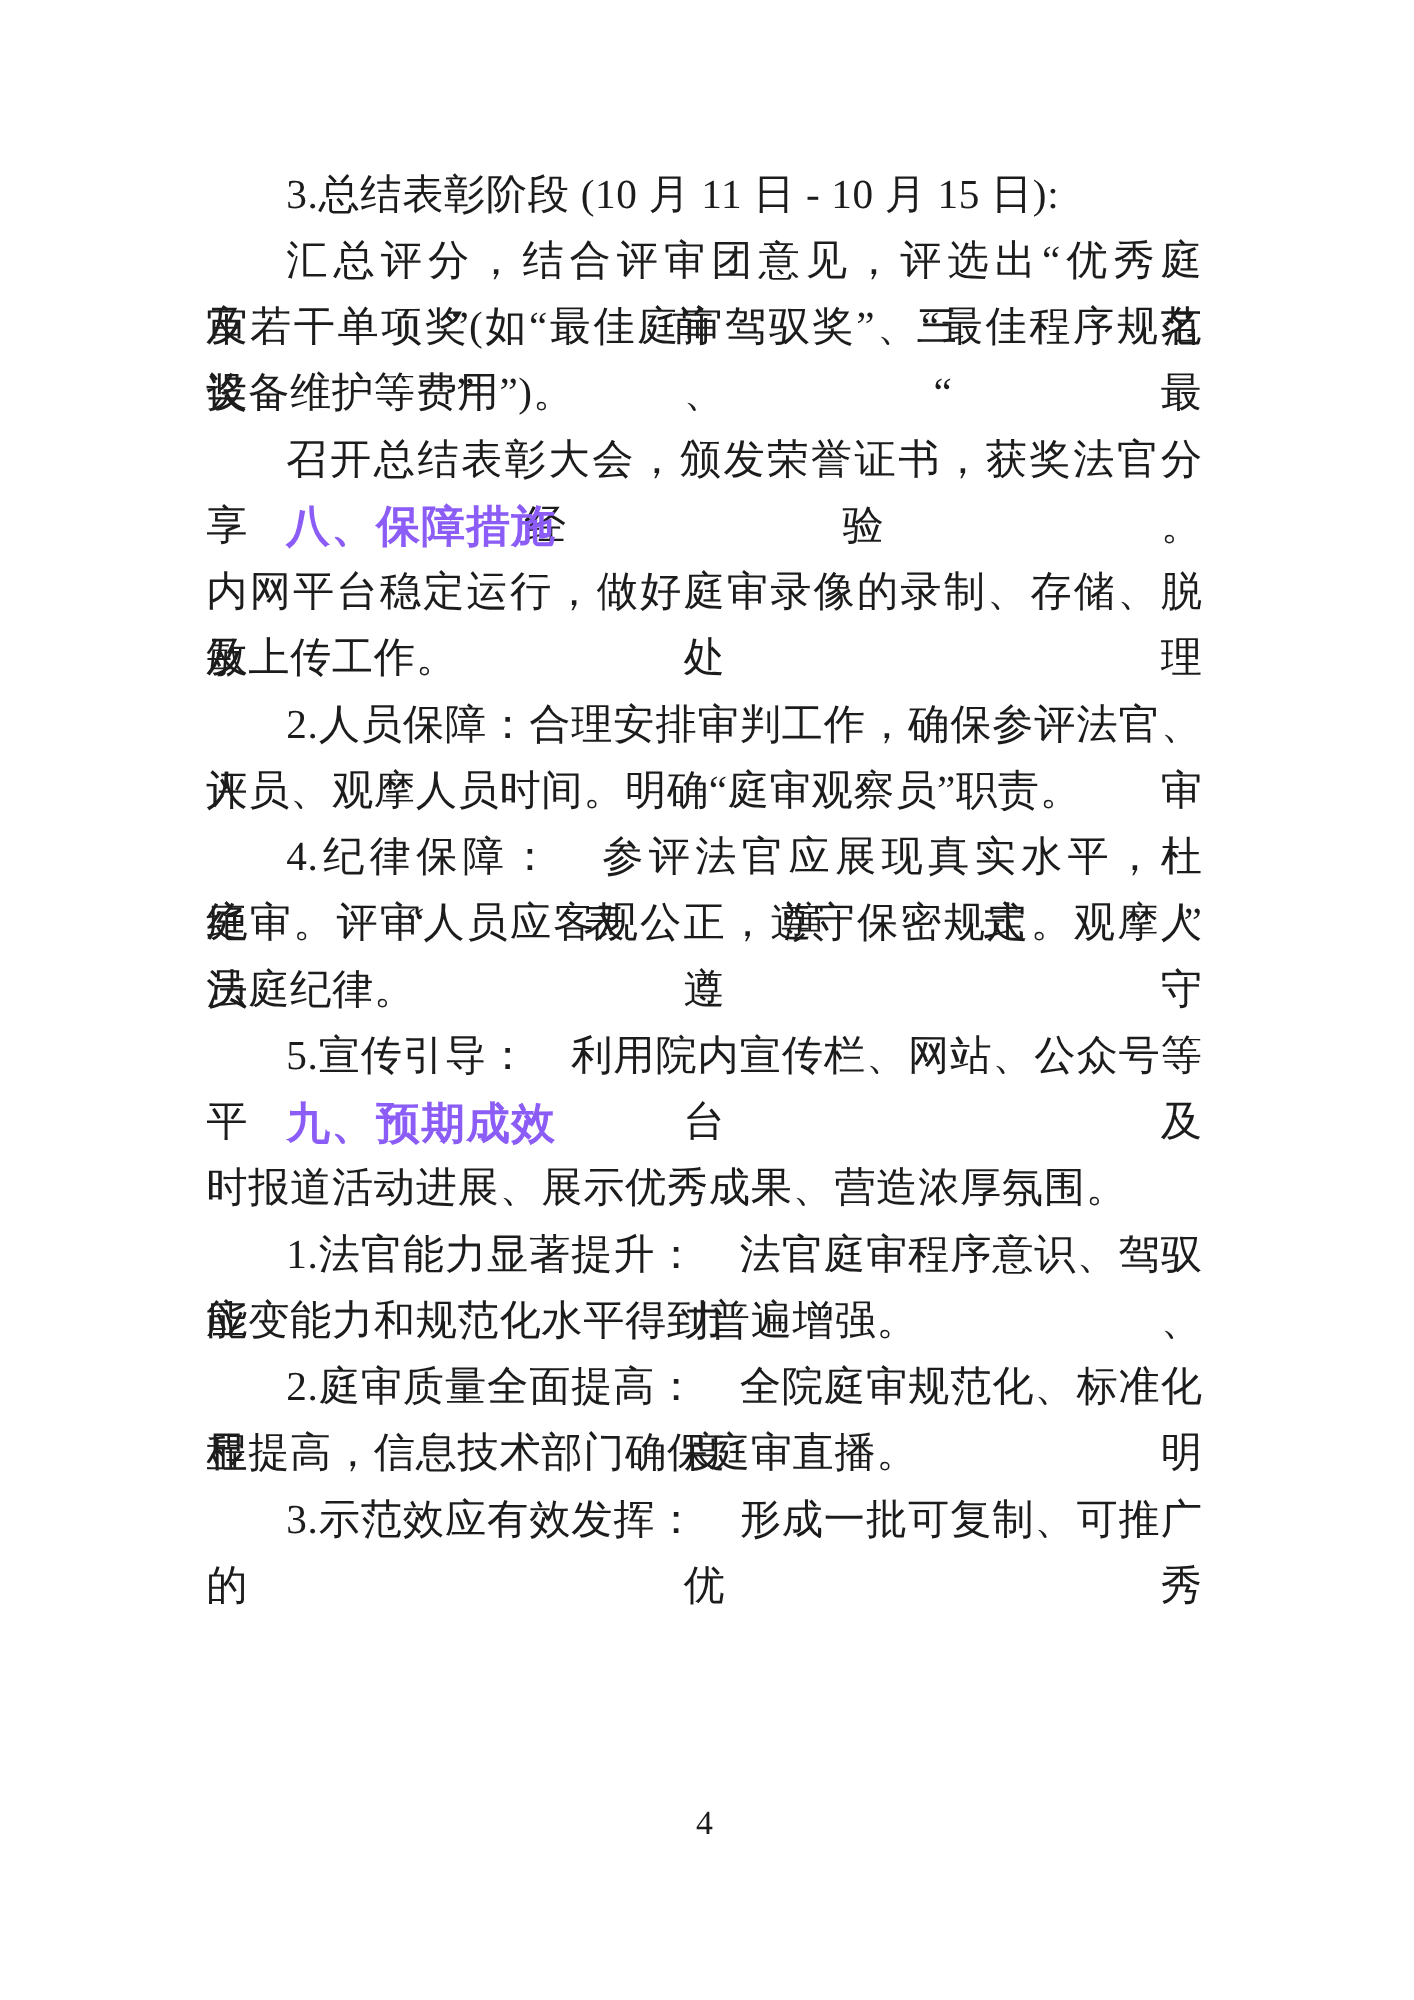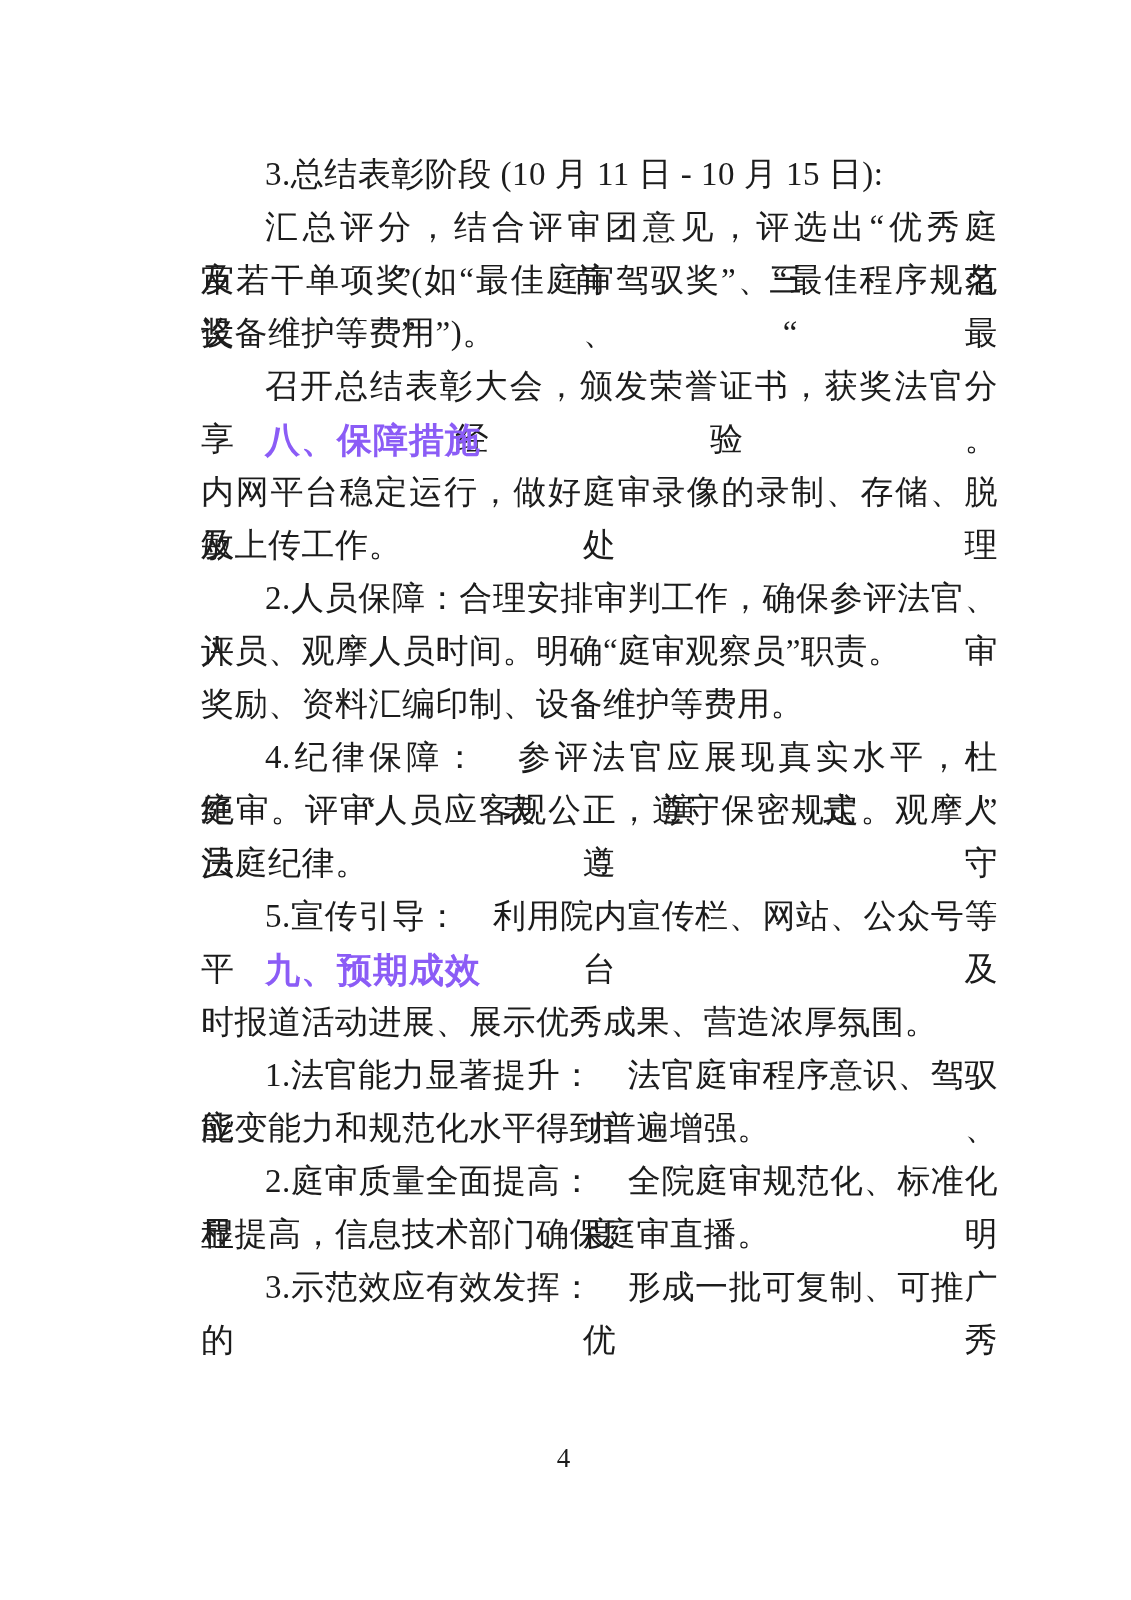--- a/index.html
+++ b/index.html
@@ -8,23 +8,22 @@
     width: 1131px;
     height: 1600px;
     background: #ffffff;
     overflow: hidden;
     font-family: "Liberation Serif", "DejaVu Serif", serif;
     color: #1c1c1c;
   }
   .content {
     position: absolute;
     left: 165px;
-    top: 148px;
+    top: 130px;
     width: 797px;
-    margin-left: 36px;
   }
   .line {
     font-size: 33px;
     line-height: 53px;
     height: 53px;
     letter-spacing: 0.5px;
   }
   .indent { text-indent: 64px; }
   .j {
     text-align: justify;
@@ -57,21 +56,20 @@
     <div class="line indent">3.总结表彰阶段 (10 月 11 日 - 10 月 15 日):</div>
     <div class="line indent j">汇总评分，结合评审团意见，评选出“优秀庭审”前三名</div>
     <div class="line j">及若干单项奖(如“最佳庭审驾驭奖”、“最佳程序规范奖”、“最</div>
     <div class="line">设备维护等费用”)。</div>
     <div class="line indent j">召开总结表彰大会，颁发荣誉证书，获奖法官分享经验。</div>
     <div class="line indent heading">八、保障措施</div>
     <div class="line j">内网平台稳定运行，做好庭审录像的录制、存储、脱敏处理</div>
     <div class="line">及上传工作。</div>
     <div class="line indent j">2.人员保障：合理安排审判工作，确保参评法官、评审</div>
     <div class="line">人员、观摩人员时间。明确“庭审观察员”职责。</div>
-    <div class="line">奖励、资料汇编印制、设备维护等费用。</div>
     <div class="line indent j">4.纪律保障：　参评法官应展现真实水平，杜绝“表演式”</div>
     <div class="line j">庭审。评审人员应客观公正，遵守保密规定。观摩人员遵守</div>
     <div class="line">法庭纪律。</div>
     <div class="line indent j">5.宣传引导：　利用院内宣传栏、网站、公众号等平台及</div>
     <div class="line indent heading">九、预期成效</div>
     <div class="line">时报道活动进展、展示优秀成果、营造浓厚氛围。</div>
     <div class="line indent j">1.法官能力显著提升：　法官庭审程序意识、驾驭能力、</div>
     <div class="line">应变能力和规范化水平得到普遍增强。</div>
     <div class="line indent j">2.庭审质量全面提高：　全院庭审规范化、标准化程度明</div>
     <div class="line">显提高，信息技术部门确保庭审直播。</div>

